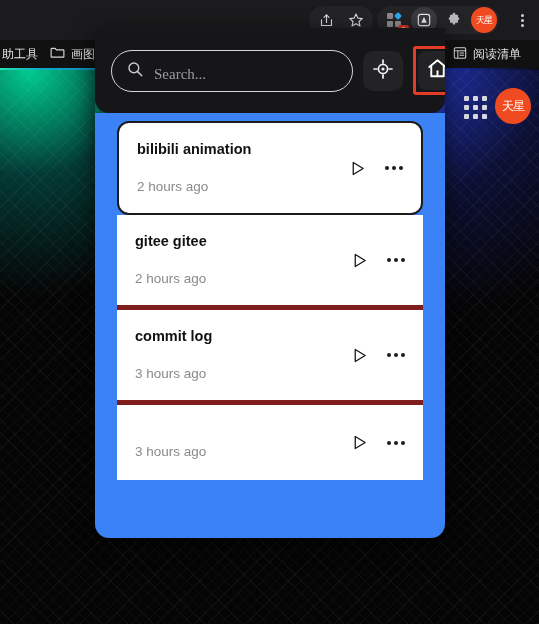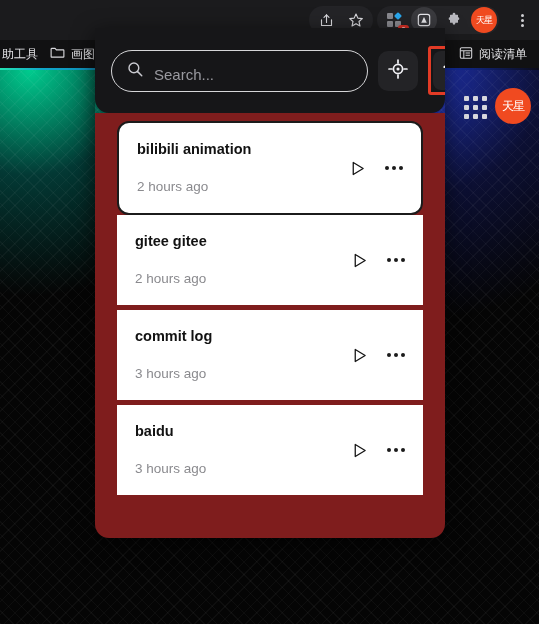--- a/index.html
+++ b/index.html
@@ -129,21 +129,21 @@
   .bm-item {
     display: flex; align-items: center; gap: 6px;
     color: #e3e3e6;
     font-size: 12px;
     padding: 0 6px;
     height: 22px;
     white-space: nowrap;
   }
   .bm-left { margin-left: -4px; display: flex; align-items: center; }
   .bm-right {
-    position: absolute; right: 6px; top: 0; height: 28px;
+    position: absolute; right: 12px; top: 0; height: 28px;
     display: flex; align-items: center; gap: 16px;
   }
   .bm-sep {
     width: 1px; height: 16px; background: #3a3a3d; margin-right: 4px;
   }
 
   
   .popup {
     position: absolute;
     left: 95px; top: 28px;
@@ -176,21 +176,21 @@
     gap: 10px;
     background: transparent;
   }
   .search-box input {
     flex: 1;
     background: transparent;
     border: none;
     outline: none;
     color: #e9e9ec;
     font-size: 15px;
-    font-family: Liberation Sans, sans-serif;
+    font-family: Liberation Serif, serif;
     margin-top: 8px;
   }
   .search-box input::placeholder { color: #9a9aa0; }
 
   .round-btn {
     width: 40px; height: 40px;
     border-radius: 10px;
     background: #232326;
     display: flex; align-items: center; justify-content: center;
     flex: 0 0 auto;
@@ -203,21 +203,21 @@
     flex: 0 0 auto;
     display: flex;
   }
   .home-wrap .round-btn {
     width: 39px; height: 39px;
     border-radius: 8px;
     background: #232326;
   }
 
   .popup-list {
-    background: #7f1d1d;
+    background: #3b82f6;
     height: 425px;
     padding: 8px 0 16px 0;
   }
 
   .card {
     position: relative;
     margin: 0 22px;
     background: #ffffff;
     display: flex;
     align-items: center;
@@ -475,21 +475,20 @@
           <div class="more-btn">
               <i></i>
               <i></i>
               <i></i>
             </div>
         </div>
       </div>
 
       <div class="card">
         <div class="card-text">
-          <div class="card-title">baidu</div>
           <div class="card-time">3 hours ago</div>
         </div>
         <div class="card-actions">
           <div class="play-btn">
             <svg width="17" height="17" viewBox="0 0 24 24" fill="none" stroke="#141414" stroke-width="1.8" stroke-linejoin="round">
               <polygon points="6,3.5 20,12 6,20.5"></polygon>
             </svg>
           </div>
           <div class="more-btn">
               <i></i>

